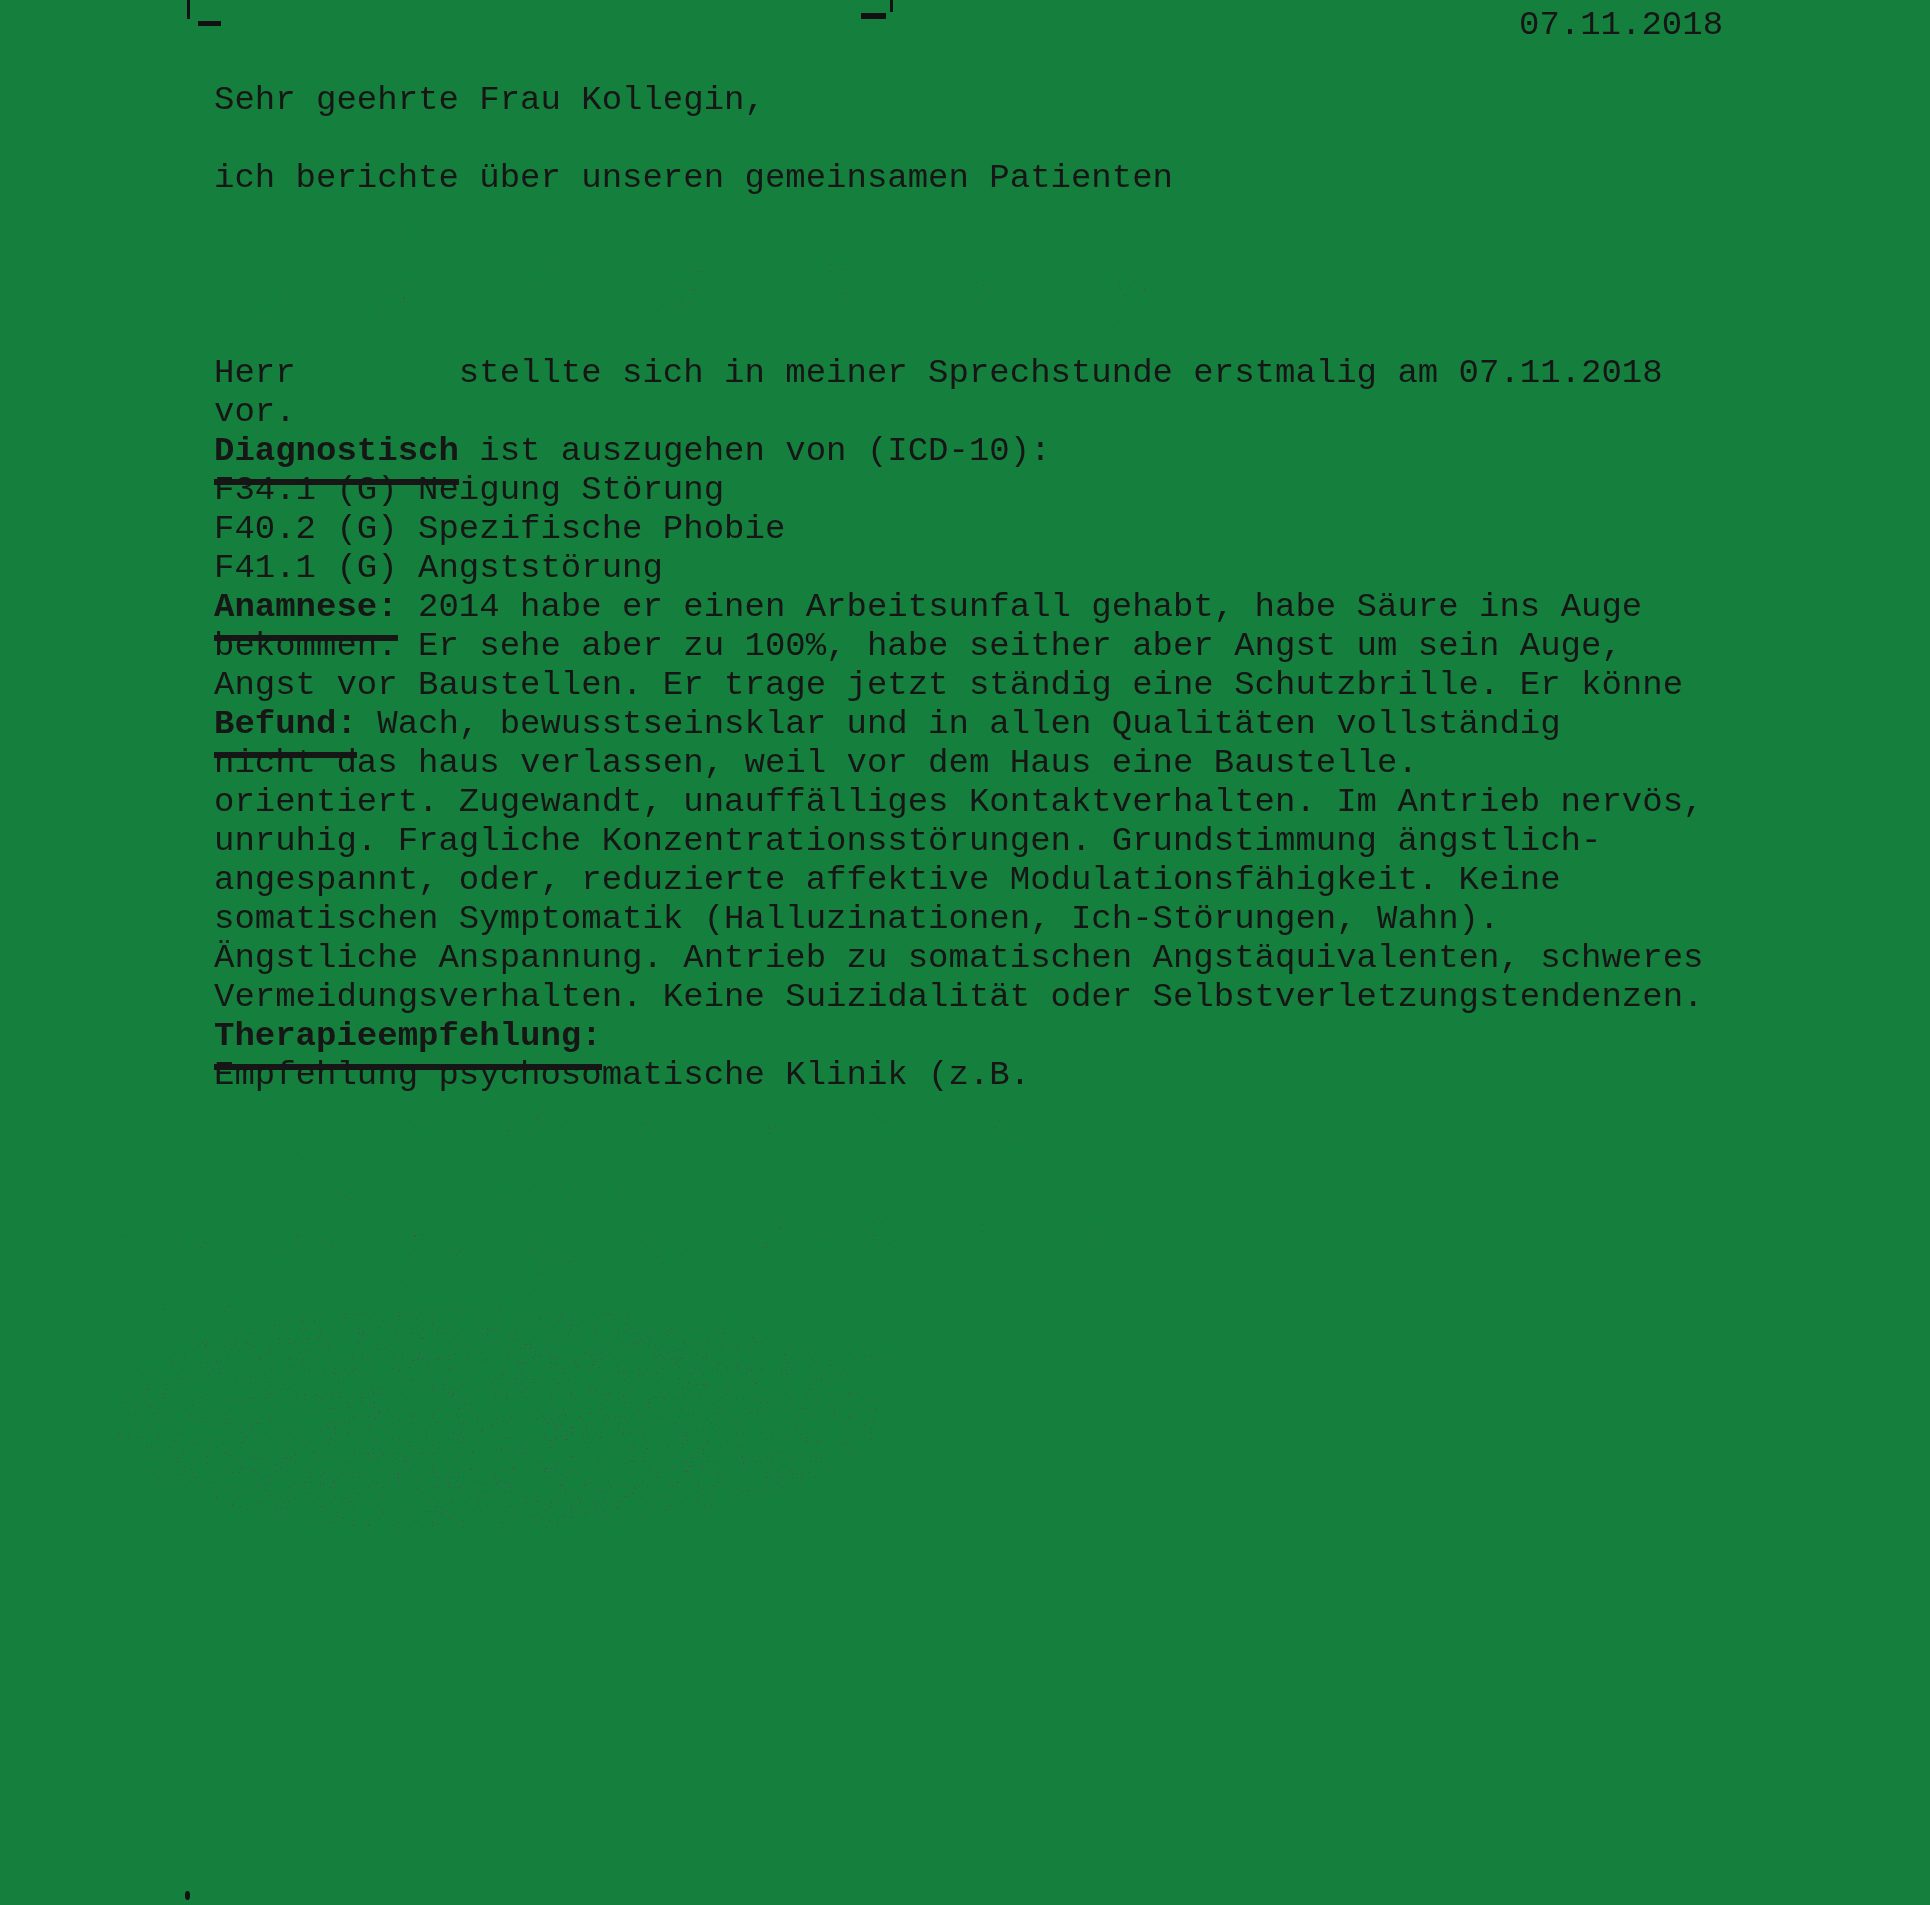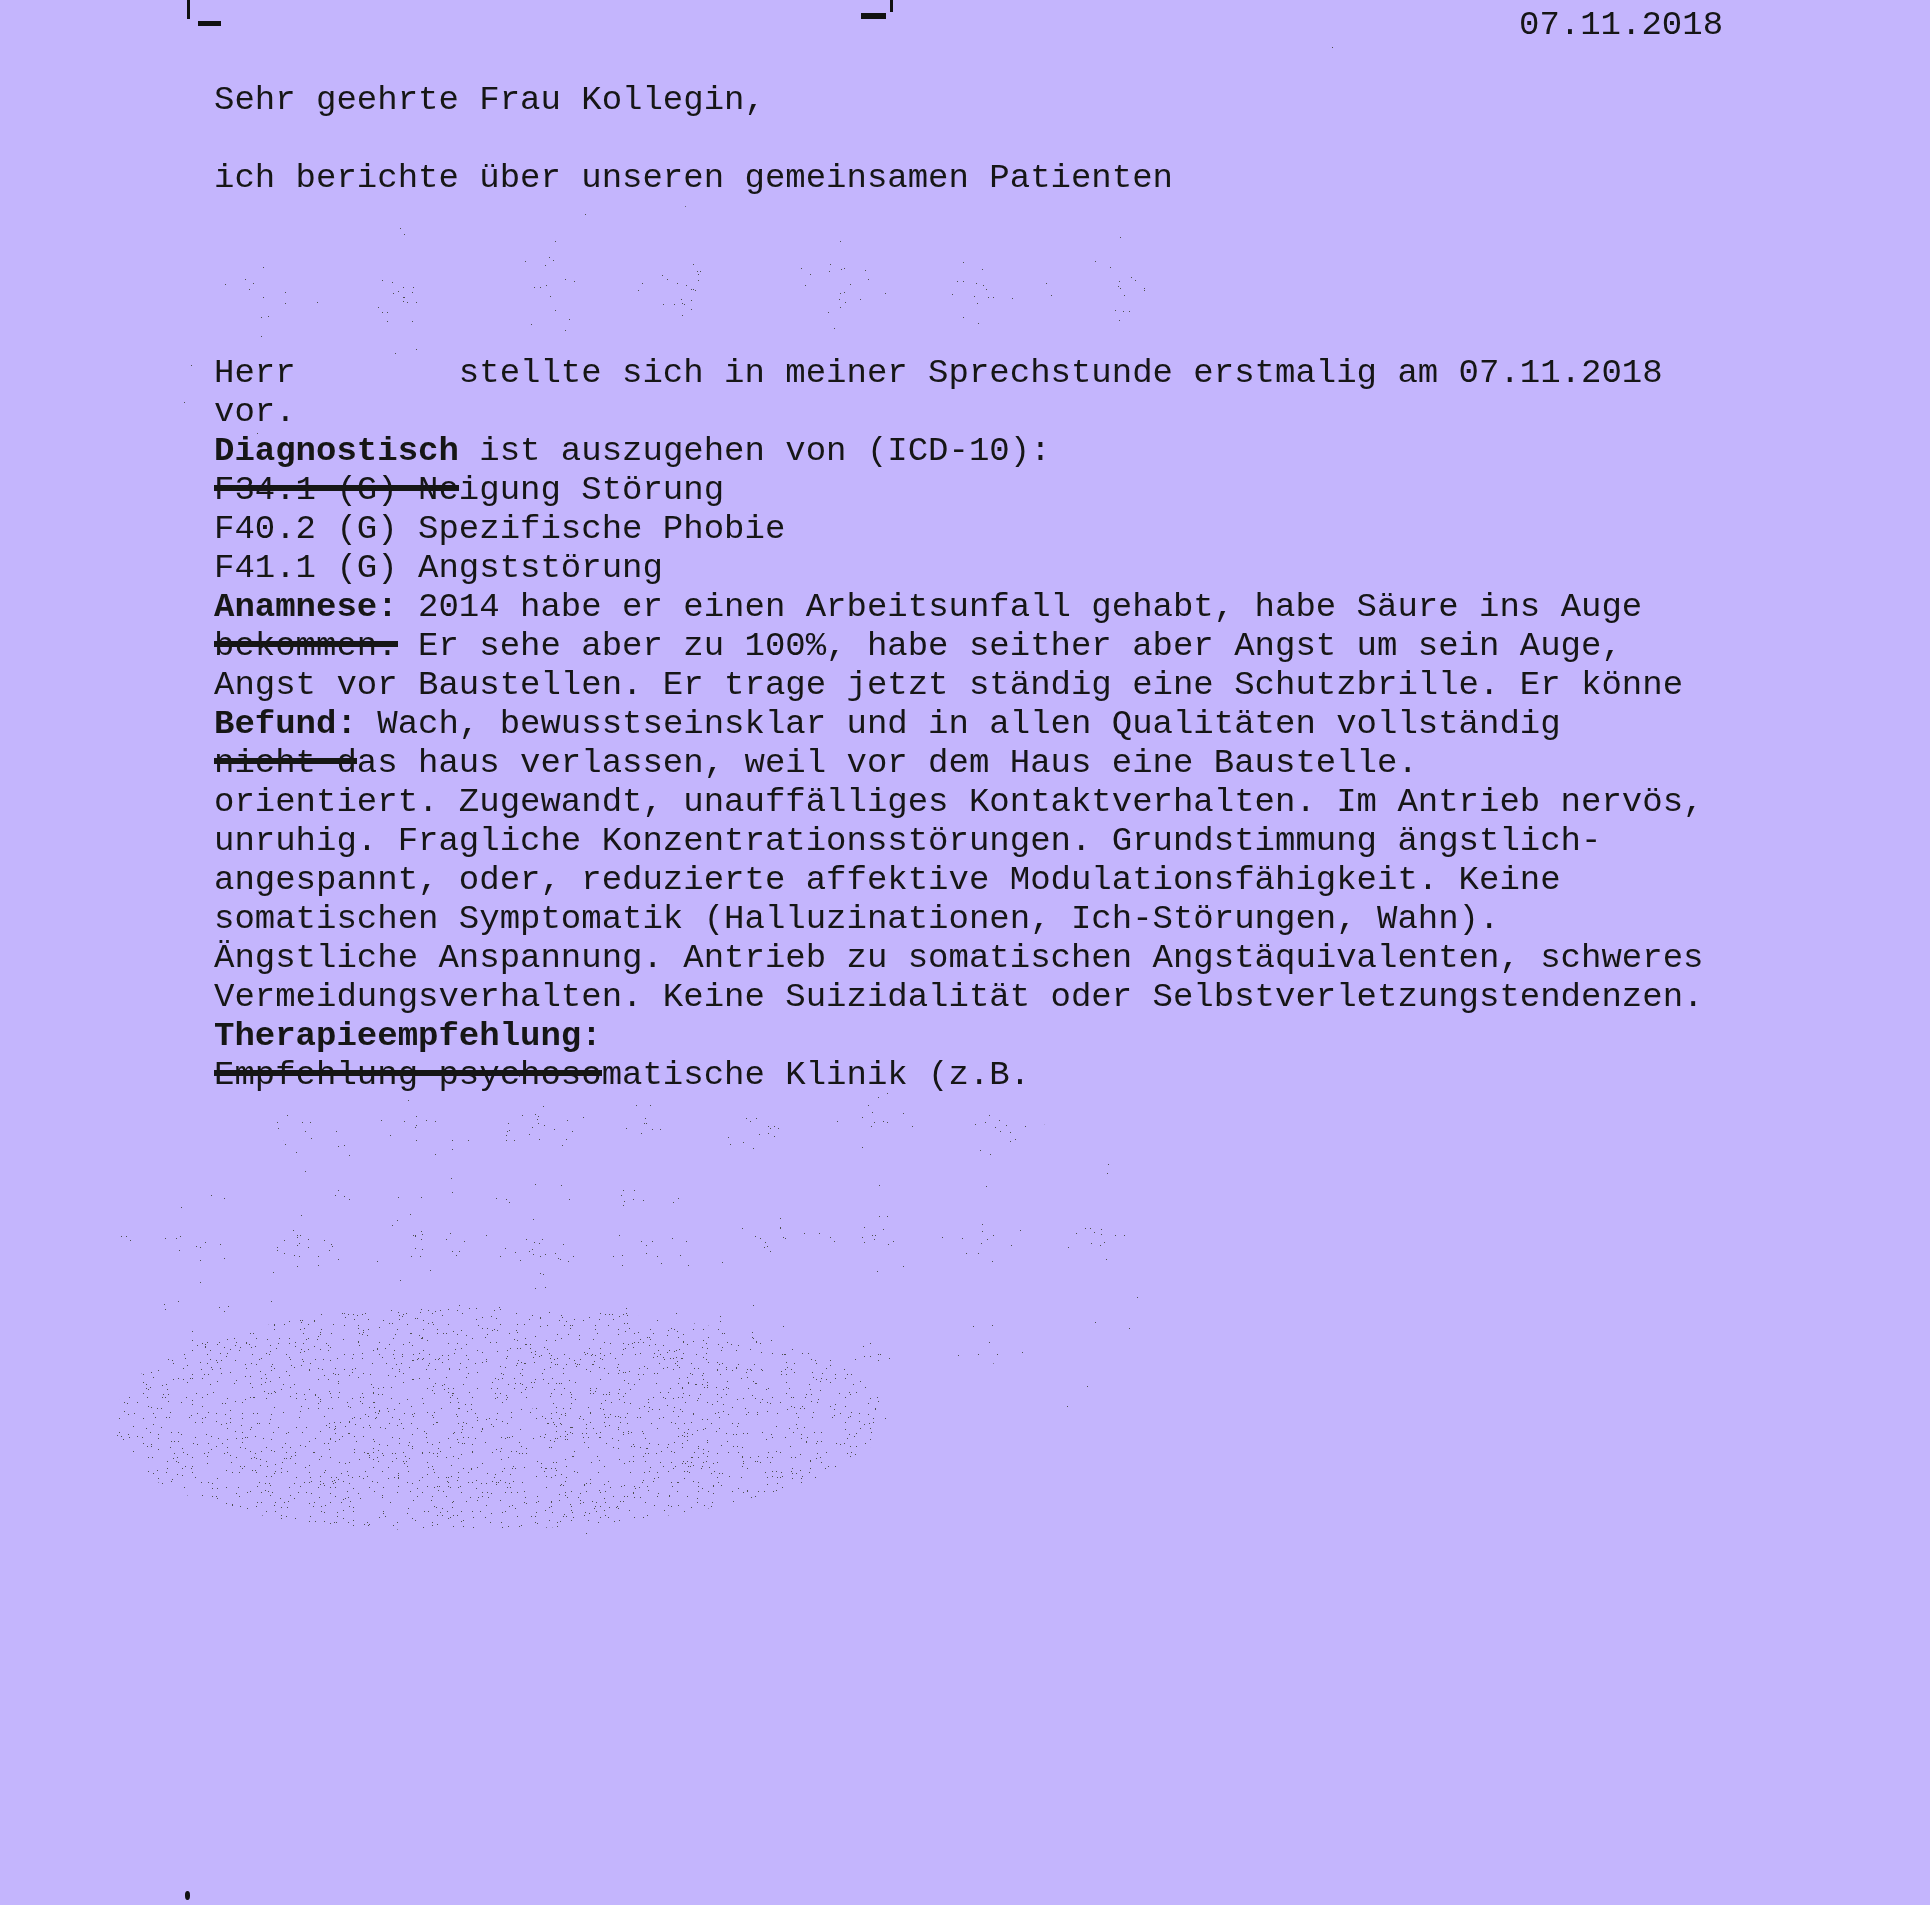--- a/index.html
+++ b/index.html
@@ -1,20 +1,20 @@
 <!DOCTYPE html>
 <html style="font-size:12.5px"><head>
 <meta charset="utf-8">
 <style>
   html, body { margin: 0; padding: 0; }
   .page {
     position: relative;
     width: 1930px;
     height: 1905px;
-    background: #c4b5fd;
+    background: #15803d;
     overflow: hidden;
     font-family: "Liberation Mono", "DejaVu Sans Mono", monospace;
     color: #161616;
   }
   
   .letter-date {
     position: absolute;
     left: 1519px;
     top: 6.2px;
     font-size: 34px;
@@ -29,21 +29,21 @@
     line-height: 39px;
     margin-left: 35px;
   }
   .line {
     white-space: pre;
     min-height: 39px;
   }
   .head {
     font-weight: bold;
     border-bottom: 6.2px solid #161616;
-    padding-bottom: 15px;
+    padding-bottom: 9px;
   }
   
   .mark { position: absolute; background: #111; }
   .cm1v { left: 187px; top: 0;    width: 3.1px;  height: 18.7px; }
   .cm1h { left: 198px; top: 21px; width: 22.6px; height: 5.4px;  }
   .cm2h { left: 861px; top: 13.2px; width: 25px; height: 5.4px; }
   .cm2v { left: 890px; top: 0;    width: 3.1px;  height: 11.7px; }
   .ink-dot { left: 185px; top: 1891px; width: 5.4px; height: 9.3px; border-radius: 45%; }
   
   .noise-patch {

